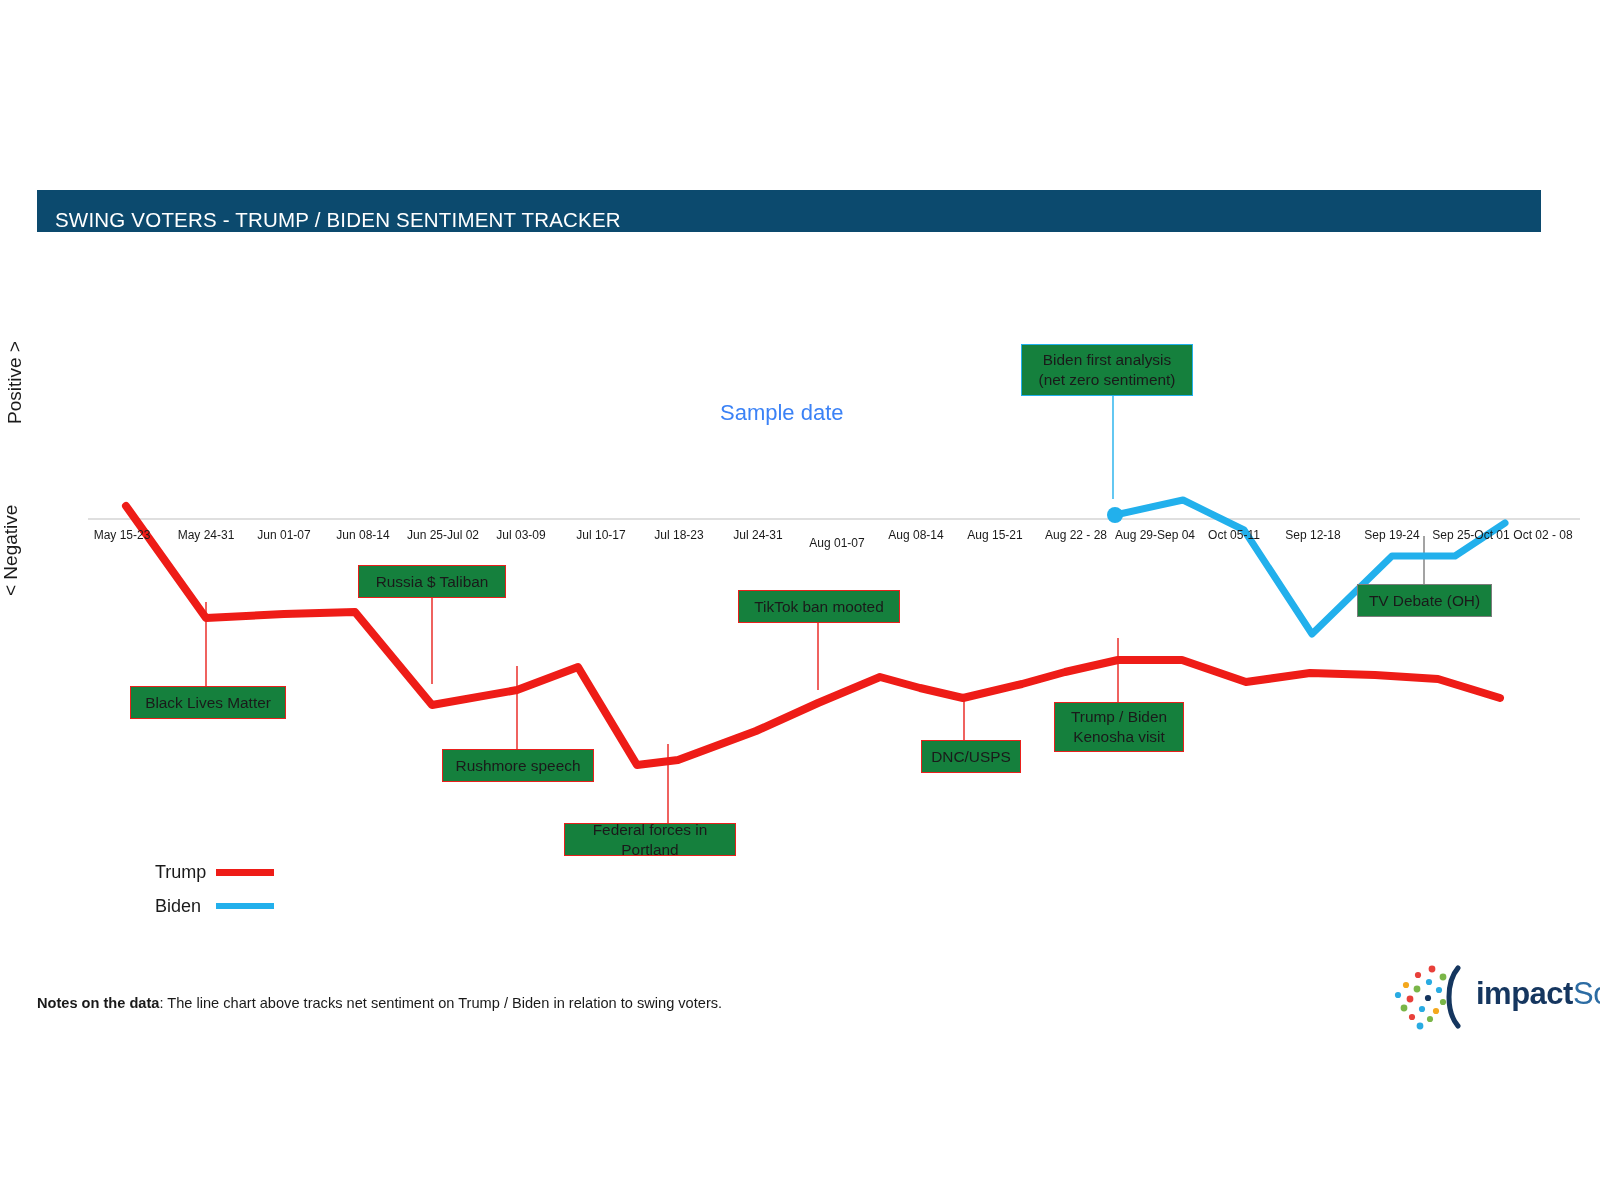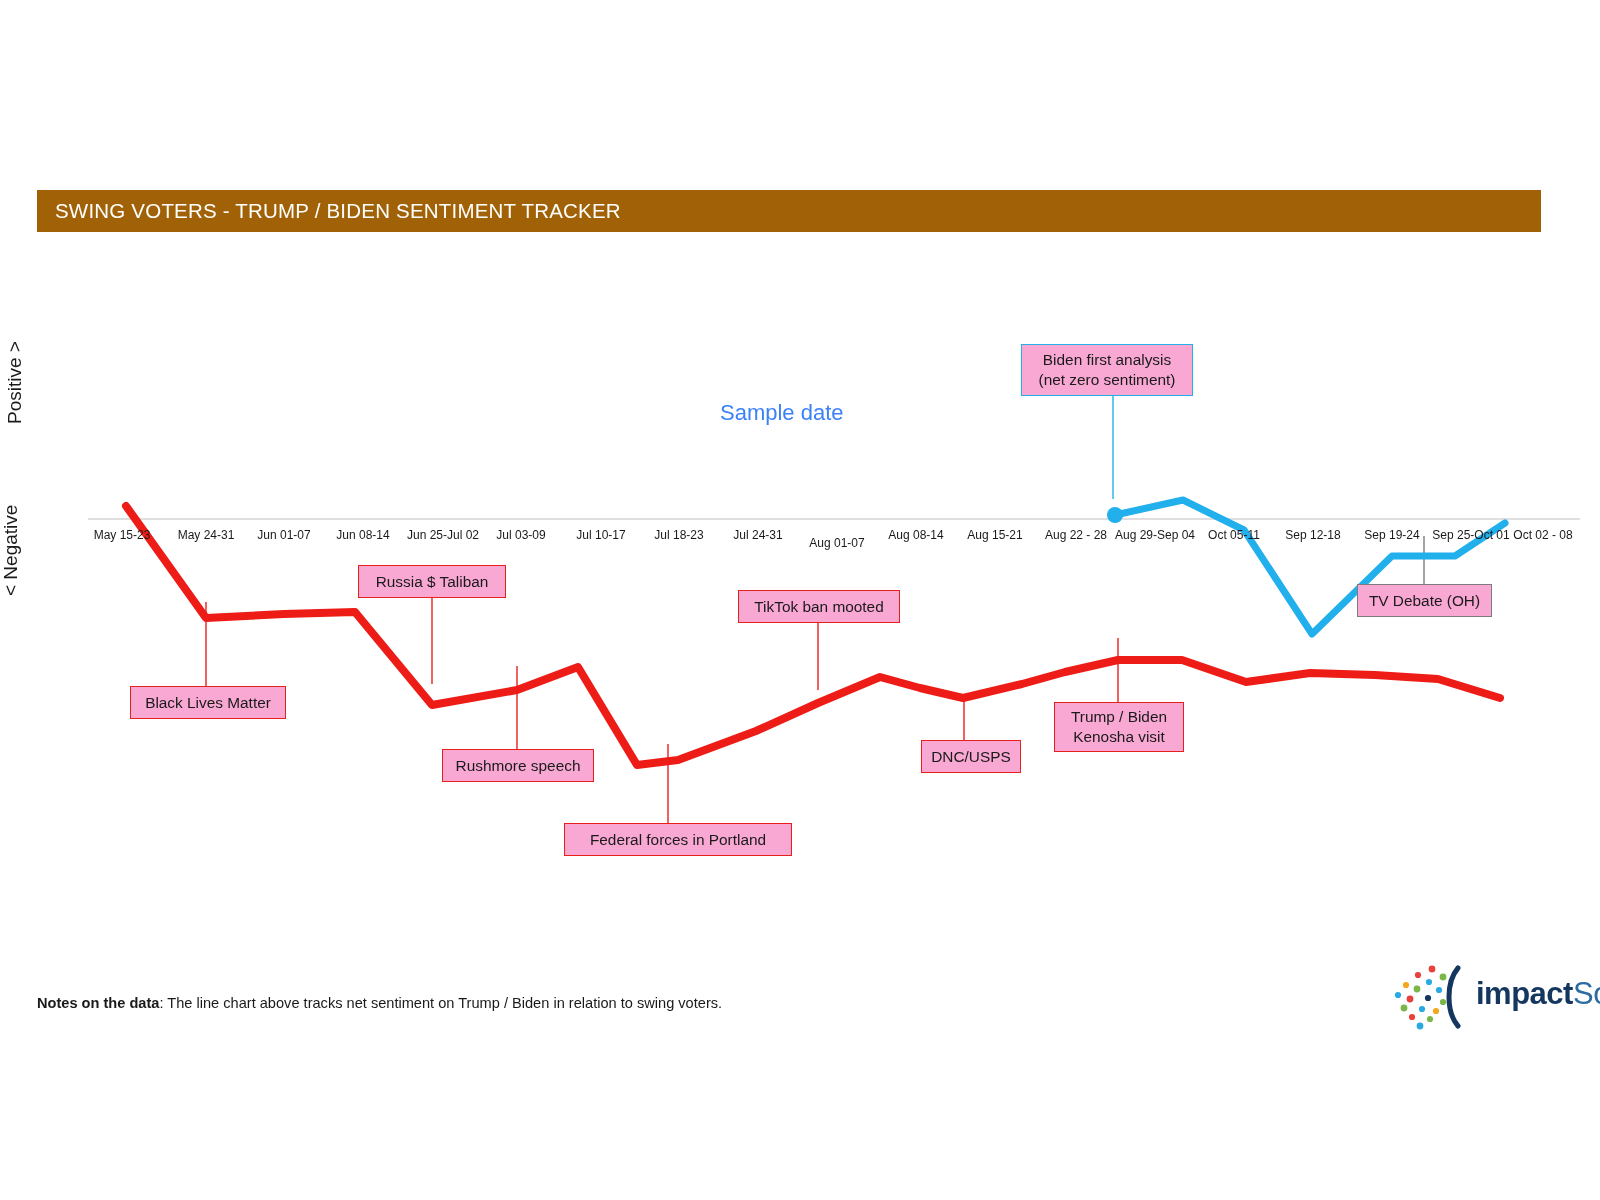--- a/index.html
+++ b/index.html
@@ -16,23 +16,23 @@
     width: 1600px;
     height: 1200px;
     background: #ffffff;
   }
 
   
   #title-bar {
     position: absolute;
     left: 37px; top: 190px;
     width: 1504px; height: 42px;
-    background: #a16207;
+    background: #0c4a6e;
     display: flex;
-    align-items: center;
+    align-items: flex-end;
   }
   #title-text {
     color: #ffffff;
     font-size: 20.5px;
     letter-spacing: 0.2px;
     padding-left: 18px;
     white-space: nowrap;
   }
 
   
@@ -78,21 +78,21 @@
     font-size: 12px;
     color: #1a1a1a;
     white-space: nowrap;
     transform: translateX(-50%);
     top: 528px;
   }
 
   
   .callout {
     position: absolute;
-    background: #f9a8d4;
+    background: #15803d;
     border: 1.4px solid #e8201c;
     display: flex;
     align-items: center;
     justify-content: center;
     font-size: 15.4px;
     color: #1a1a1a;
     line-height: 1.28;
     text-align: center;
     padding: 5px 10px;
     white-space: pre-line;
@@ -197,30 +197,40 @@
       <div class="tick-label" style="left: 1313px;">Sep 12-18</div>
       <div class="tick-label" style="left: 1392px;">Sep 19-24</div>
       <div class="tick-label" style="left: 1471px;">Sep 25-Oct 01</div>
       <div class="tick-label" style="left: 1543px;">Oct 02 - 08</div>
     </div>
 
   <div id="callouts">
       <div class="callout" style="left: 130px; top: 686px; width: 156px; height: 33px;">Black Lives Matter</div>
       <div class="callout" style="left: 358px; top: 565px; width: 148px; height: 33px;">Russia $ Taliban</div>
       <div class="callout" style="left: 442px; top: 749px; width: 152px; height: 33px;">Rushmore speech</div>
-      <div class="callout" style="left: 564px; top: 823px; width: 228px; height: 33px;">Federal forces in Portland</div>
+      <div class="callout" style="left: 564px; top: 823px; width: 172px; height: 33px;">Federal forces in Portland</div>
       <div class="callout" style="left: 738px; top: 590px; width: 162px; height: 33px;">TikTok ban mooted</div>
       <div class="callout" style="left: 921px; top: 740px; width: 100px; height: 33px;">DNC/USPS</div>
       <div class="callout" style="left: 1054px; top: 702px; width: 130px; height: 50px;">Trump / Biden
 Kenosha visit</div>
       <div class="callout gray" style="left: 1357px; top: 584px; width: 135px; height: 33px;">TV Debate (OH)</div>
       <div class="callout blue" style="left: 1021px; top: 344px; width: 172px; height: 52px;">Biden first analysis
 (net zero sentiment)</div>
     </div>
 
+  <div id="legend">
+    <div class="legend-row">
+      <span class="legend-label">Trump</span>
+      <span class="legend-swatch trump"></span>
+    </div>
+    <div class="legend-row">
+      <span class="legend-label">Biden</span>
+      <span class="legend-swatch biden"></span>
+    </div>
+  </div>
 
   <div id="notes">
     <b>Notes on the data</b><span>: The line chart above tracks net sentiment on Trump / Biden in relation to swing voters.</span>
   </div>
 
   <div id="logo">
     <svg width="200" height="72" viewBox="0 0 200 72">
       <circle cx="44" cy="7" r="3.4" fill="#e8403a"></circle>
       <circle cx="30" cy="13" r="3.1" fill="#e8403a"></circle>
       <circle cx="55" cy="15" r="3.4" fill="#7ab648"></circle>

